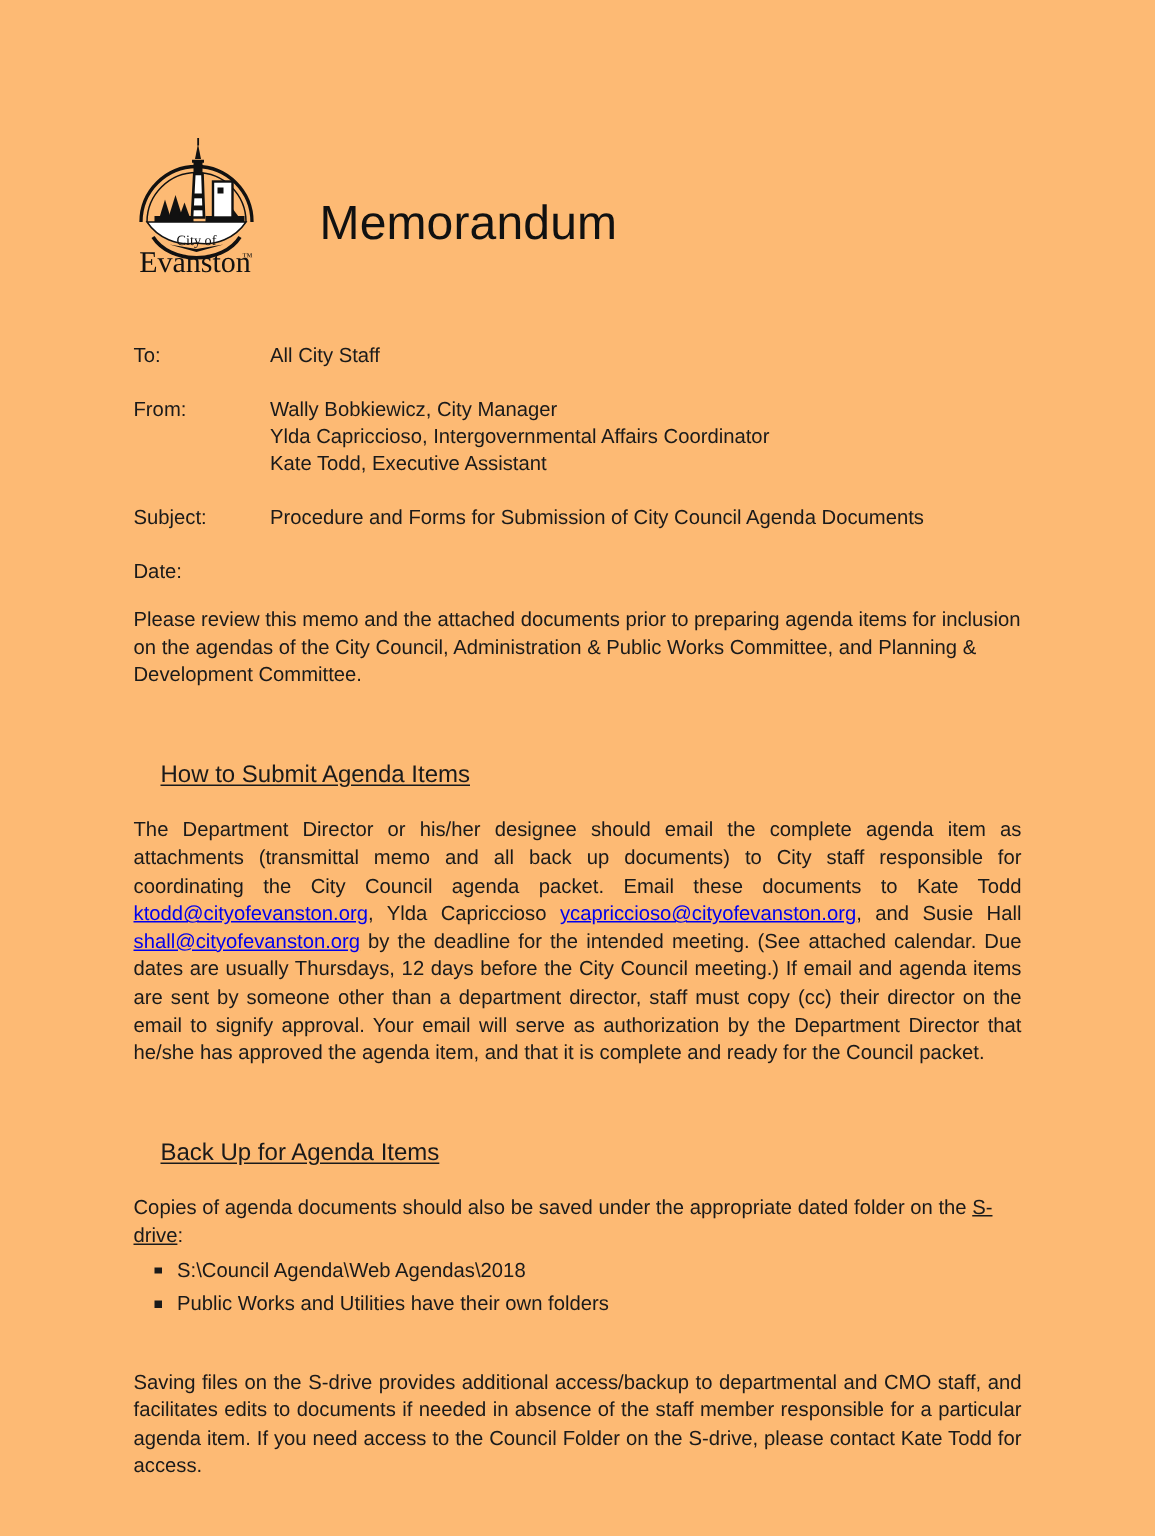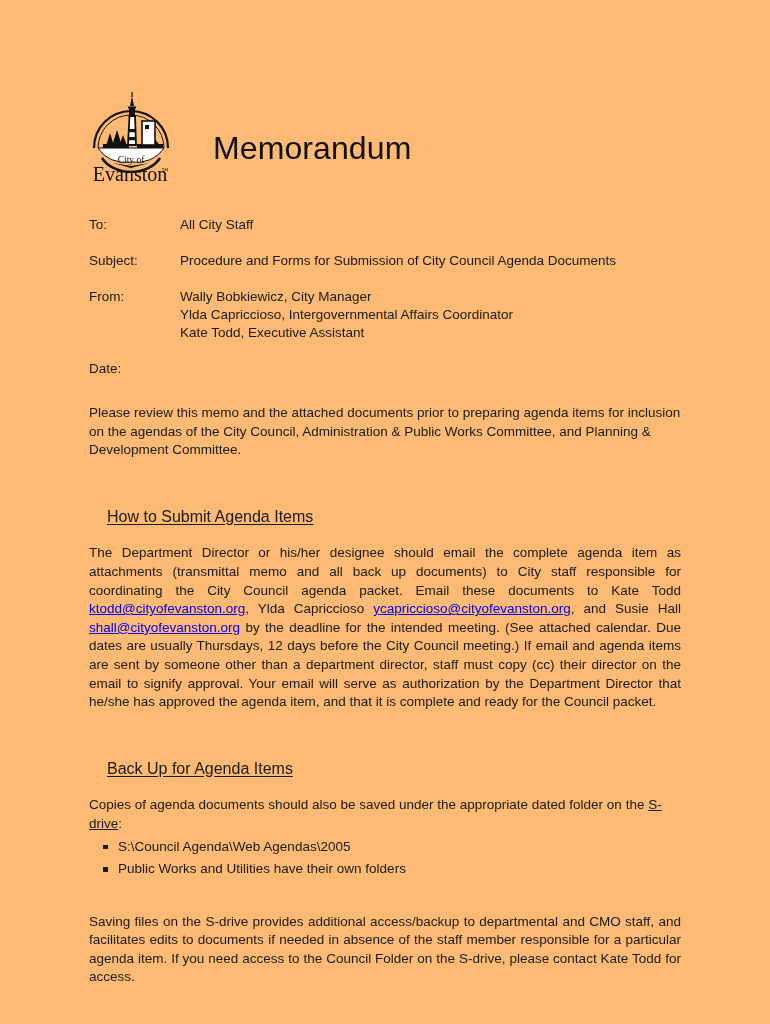--- a/index.html
+++ b/index.html
@@ -47,21 +47,21 @@
     font-weight: normal;
     letter-spacing: 0.1px;
     color: #111111;
     white-space: nowrap;
   }
 
   
   .fields {
     position: absolute;
     left: 89px;
-    top: 216px;
+    top: 228px;
     width: 592px;
   }
   .field-row {
     display: flex;
     align-items: flex-start;
     margin-bottom: 18px;
     font-size: 13.5px;
     line-height: 18px;
   }
   .field-label {
@@ -183,34 +183,34 @@
   </div>
 
   <div class="fields">
 
     <div class="field-row">
       <div class="field-label">To:</div>
       <div class="field-value">All City Staff</div>
     </div>
 
     <div class="field-row">
-      <div class="field-label">Subject:</div>
-      <div class="field-value">Procedure and Forms for Submission of City Council Agenda Documents</div>
-    </div>
-
-    <div class="field-row">
       <div class="field-label">From:</div>
       <div class="field-value">
         <span class="line">Wally Bobkiewicz, City Manager</span>
         <span class="line">Ylda Capriccioso, Intergovernmental Affairs Coordinator</span>
         <span class="line">Kate Todd, Executive Assistant</span>
       </div>
     </div>
 
     <div class="field-row">
+      <div class="field-label">Subject:</div>
+      <div class="field-value">Procedure and Forms for Submission of City Council Agenda Documents</div>
+    </div>
+
+    <div class="field-row">
       <div class="field-label">Date:</div>
     </div>
 
   </div>
 
   <div class="body">
 
     <p class="para ragged">Please review this memo and the attached documents prior to preparing agenda items for inclusion on the agendas of the City Council, Administration &amp; Public Works Committee, and Planning &amp; Development Committee.</p>
 
     <div class="gap-lg"></div>
@@ -219,21 +219,21 @@
 
     <p class="para"><span>The Department Director or his/her designee should email the complete agenda item as attachments (transmittal memo and all back up documents) to City staff responsible for coordinating the City Council agenda packet. Email these documents to Kate Todd </span><a class="email-link" href="#">ktodd@cityofevanston.org</a><span>,  Ylda  Capriccioso  </span><a class="email-link" href="#">ycapriccioso@cityofevanston.org</a><span>,  and Susie Hall </span><a class="email-link" href="#">shall@cityofevanston.org</a><span> by the deadline for the intended meeting. (See attached calendar. Due dates are usually Thursdays, 12 days before the City Council meeting.) If email and agenda items are sent by someone other than a department director, staff must copy (cc) their director on the email to signify approval. Your email will serve as authorization by the Department Director that he/she has approved the agenda item, and that it is complete and ready for the Council packet.</span></p>
 
     <div class="gap-lg"></div>
 
     <p class="section-heading">Back Up for Agenda Items</p>
 
     <p class="para ragged"><span>Copies of agenda documents should also be saved under the appropriate dated folder on the </span><span class="u">S-drive</span><span>:</span></p>
 
     <ul class="bullets">
-      <li><span class="sq"></span><span>S:\Council Agenda\Web Agendas\2005</span></li>
+      <li><span class="sq"></span><span>S:\Council Agenda\Web Agendas\2018</span></li>
       <li><span class="sq"></span><span>Public Works and Utilities have their own folders</span></li>
     </ul>
 
     <div class="gap-lg"></div>
 
     <p class="para">Saving files on the S-drive provides additional access/backup to departmental and CMO staff, and facilitates edits to documents if needed in absence of the staff member responsible for a particular agenda item. If you need access to the Council Folder on the S-drive, please contact Kate Todd for access.</p>
 
   </div>
 
 </div>

